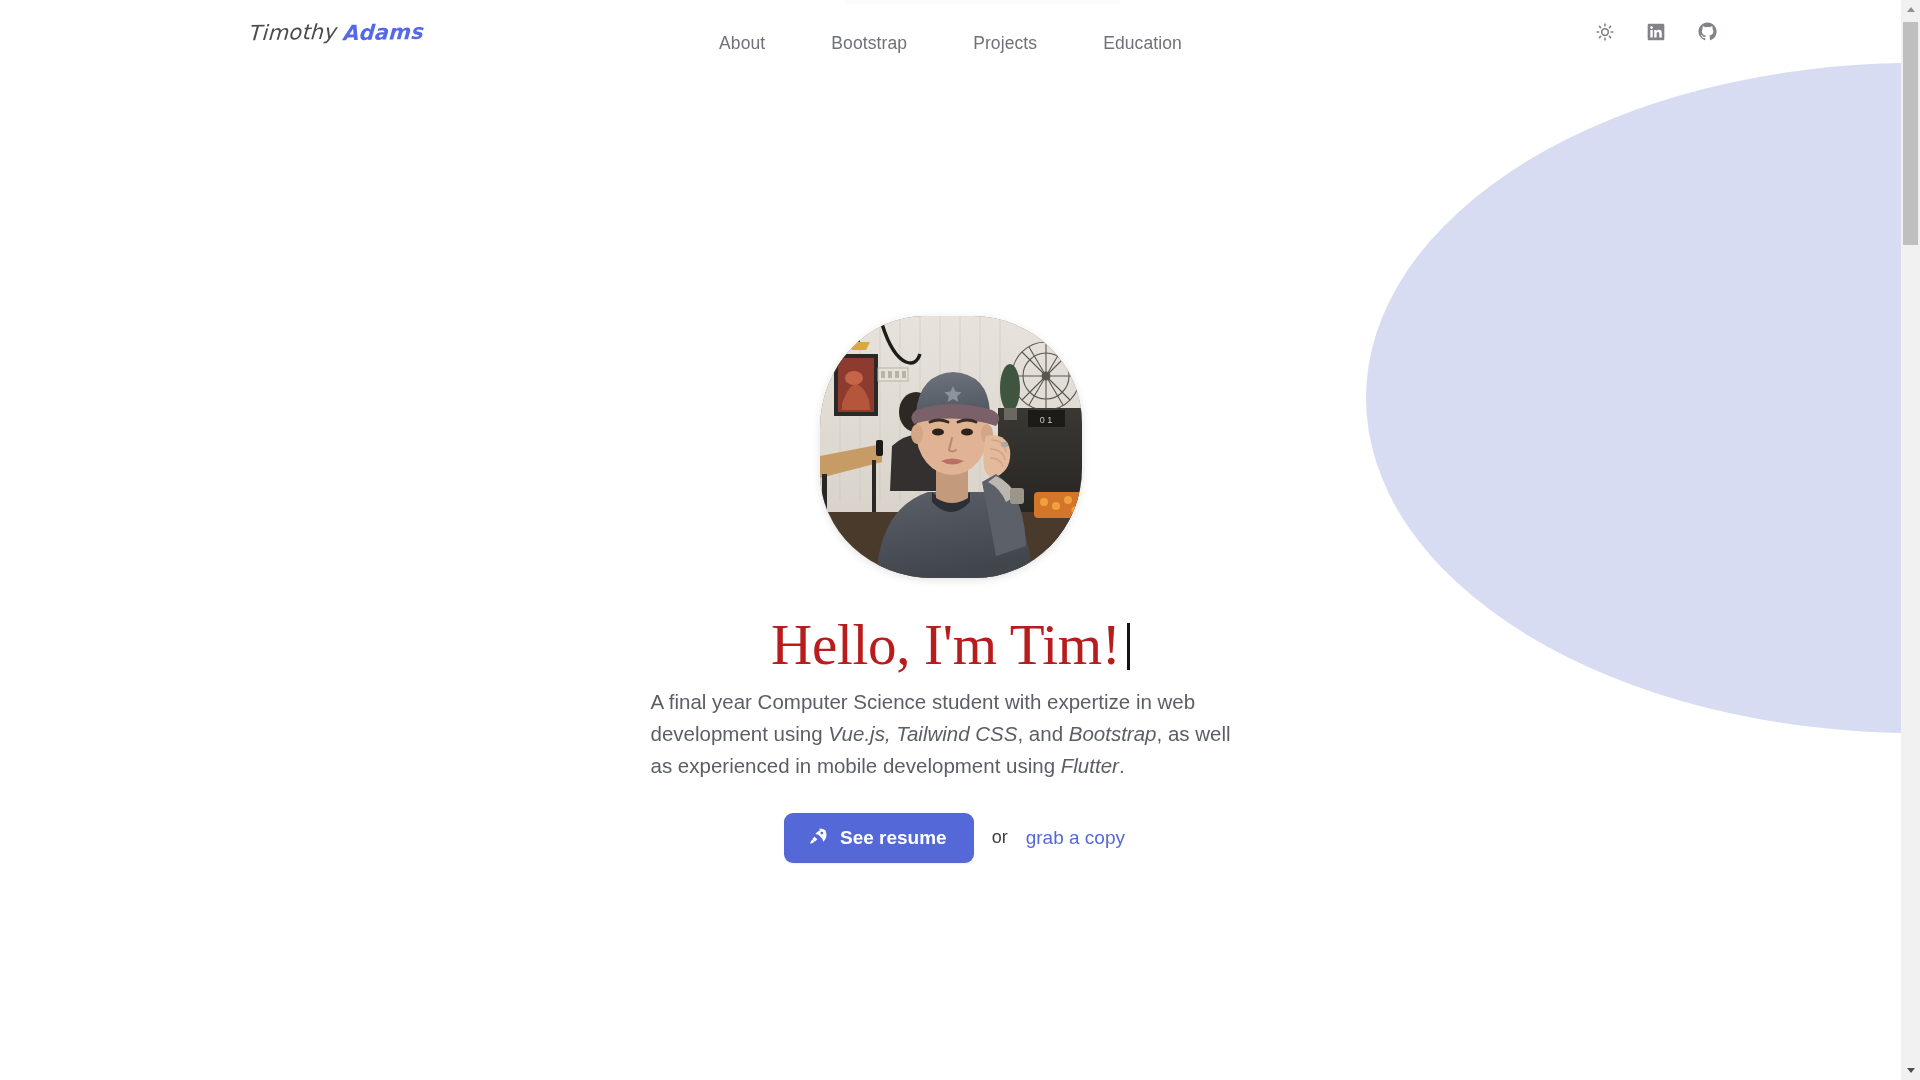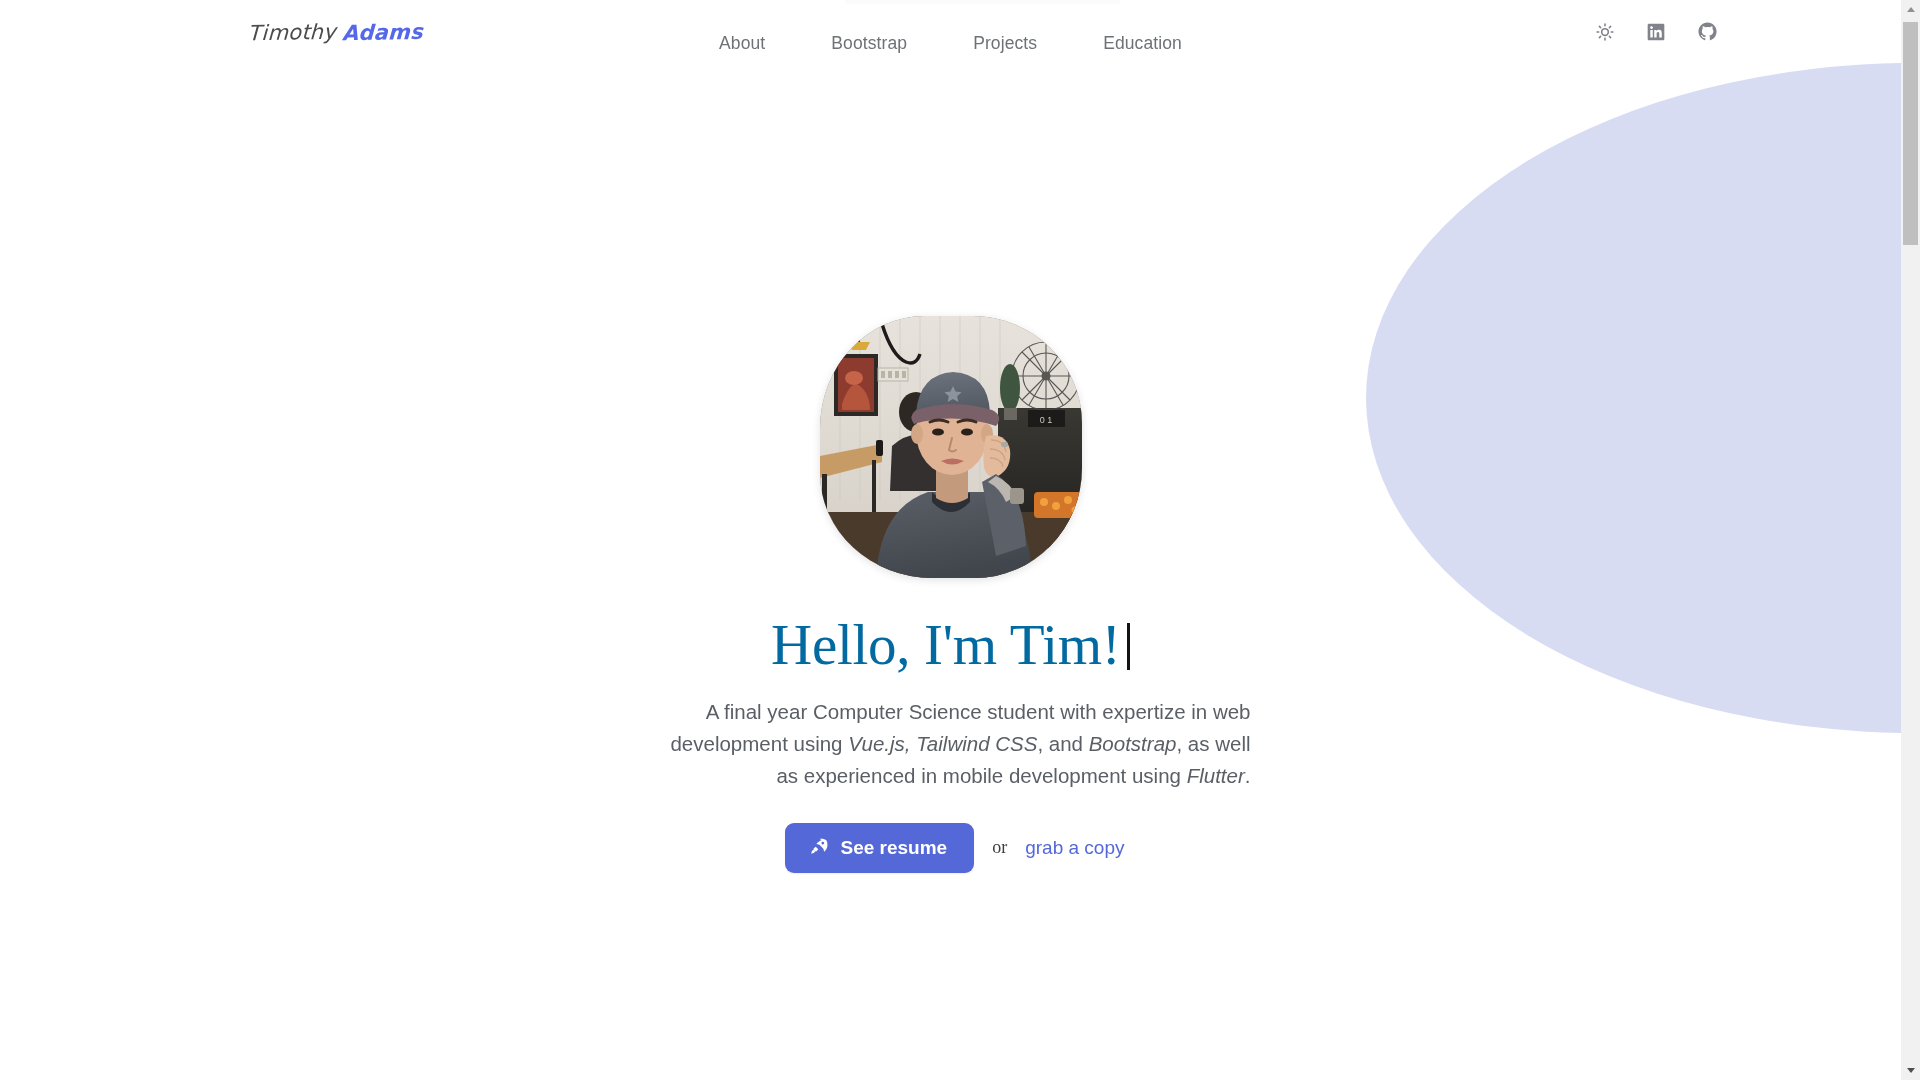--- a/index.html
+++ b/index.html
@@ -88,53 +88,53 @@
     border-radius:40% 42% 41% 43% / 43% 41% 42% 40%;
     overflow:hidden; position:relative;
     box-shadow:0 2px 9px rgba(0,0,0,0.12);
     background:#8d8275;
   }
   #avatar svg{ display:block; width:100%; height:100%; }
 
   #hero-title{
     margin-top:37px;
     font-family:"Liberation Serif", serif;
-    font-size:57px; color:#0369a1; font-weight:400;
+    font-size:57px; color:#b91c1c; font-weight:400;
     letter-spacing:-0.3px; line-height:1.05;
     display:flex; align-items:baseline;
   }
   #caret{
     display:inline-block; width:2.5px; height:47px;
     background:#131313; margin-left:7px;
     transform:translateY(6px);
   }
 
   #hero-desc{
-    margin-top:21px;
-    width:600px; text-align:right;
+    margin-top:11px;
+    width:600px; text-align:left;
     font-size:20.5px; line-height:32px; color:#5a5f66;
   }
   #hero-desc em{ font-style:italic; }
 
   #hero-cta{
     margin-top:31px;
     display:flex; align-items:center; gap:18px;
   }
   #see-resume-btn{
     display:flex; align-items:center; gap:13px;
     background:#5468d8; color:#ffffff;
     border:none; border-radius:9px;
     padding:14px 27px 14px 24px;
     font-size:19px; font-weight:700; cursor:pointer;
     font-family:"Liberation Sans", sans-serif;
     box-shadow:0 1px 2px rgba(0,0,0,0.07);
     margin-left:8px;
   }
   #see-resume-btn .rocket{ font-size:18px; line-height:1; }
-  #or-text{ font-size:18px; color:#3d3d3d;font-family:Liberation Serif, serif; }
+  #or-text{ font-size:18px; color:#3d3d3d; }
   #grab-copy-link{
     font-size:19px; color:#5468d8;
     text-underline-offset:3px;
     cursor:pointer;
   }
 
   
   #scrollbar{
     position:absolute; top:0; right:0; width:19px; height:1080px;
     background:#f1f1f1; z-index:70;

